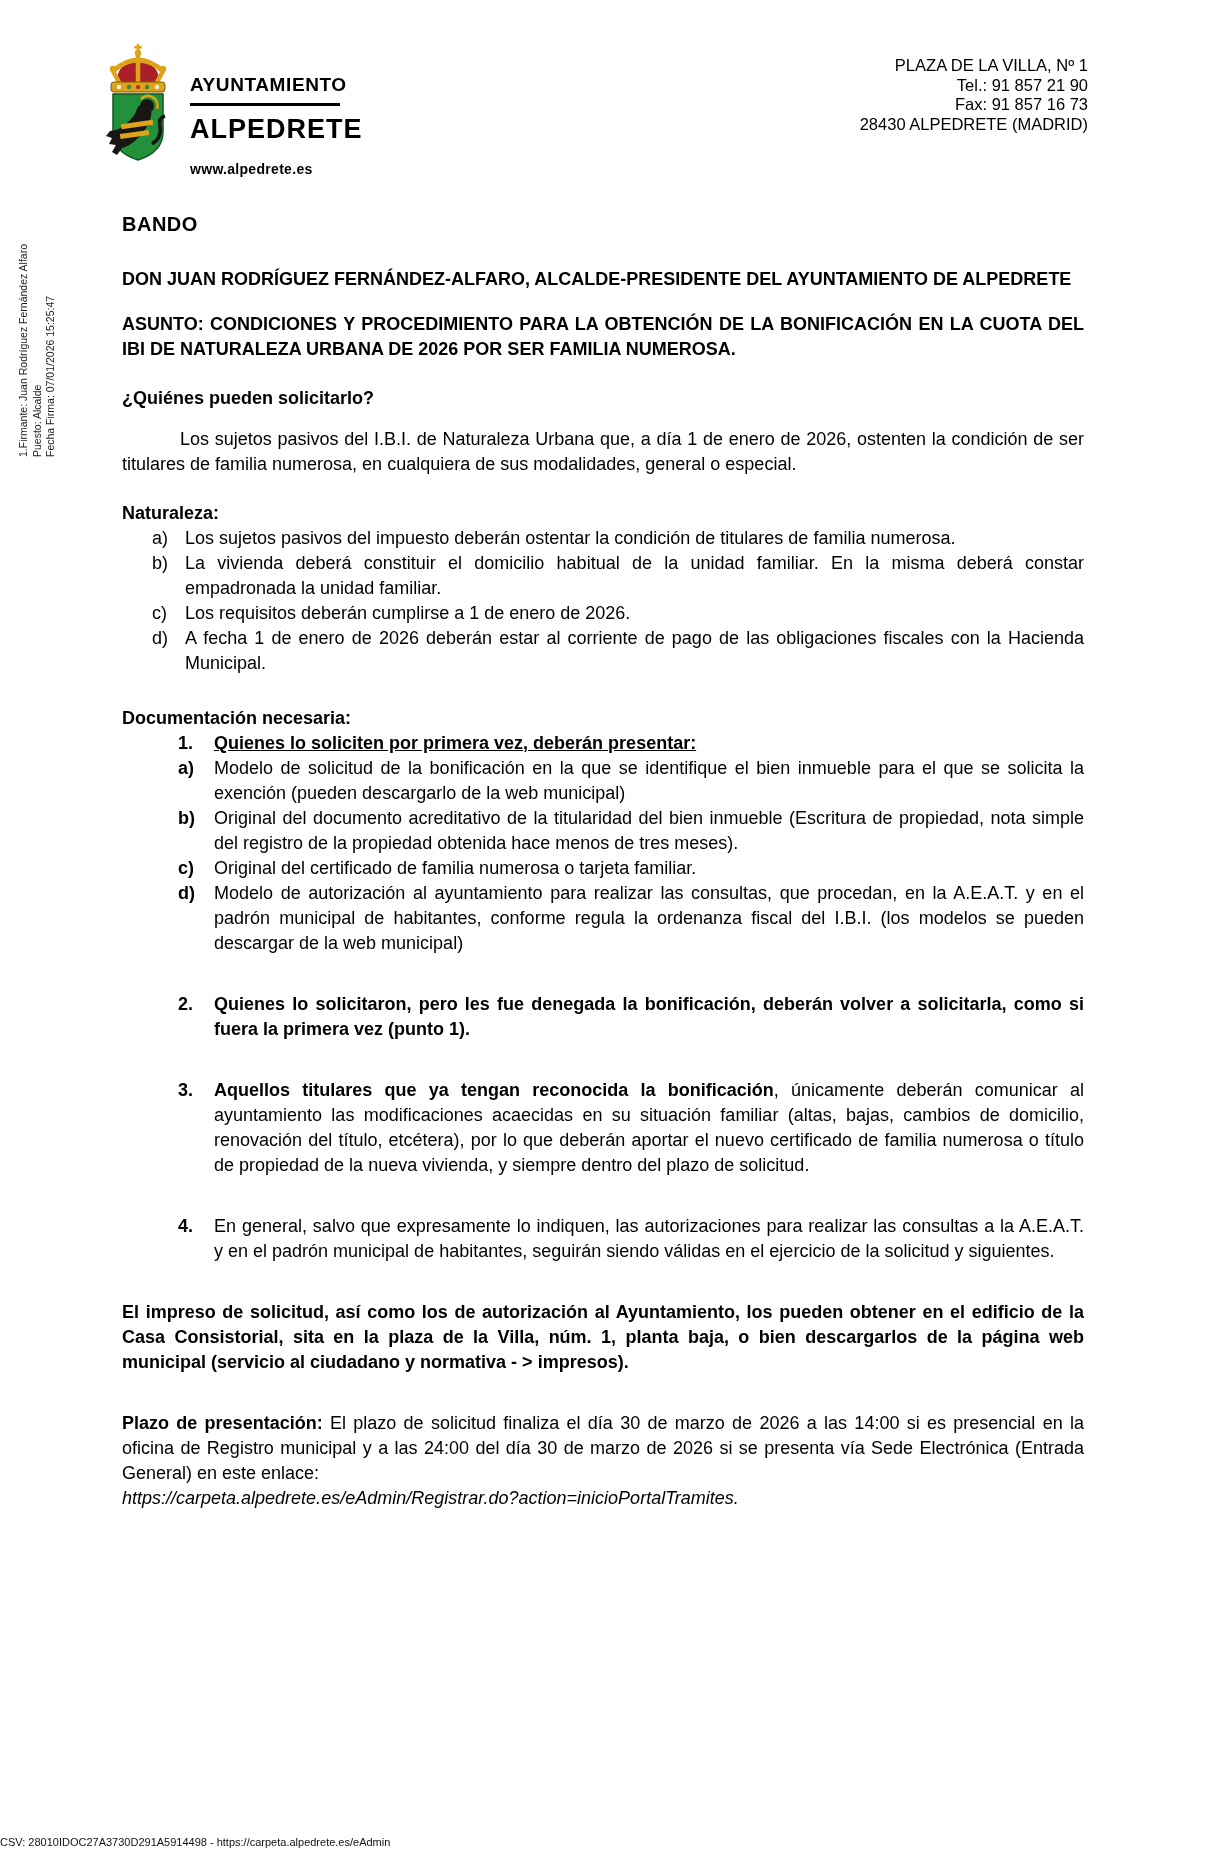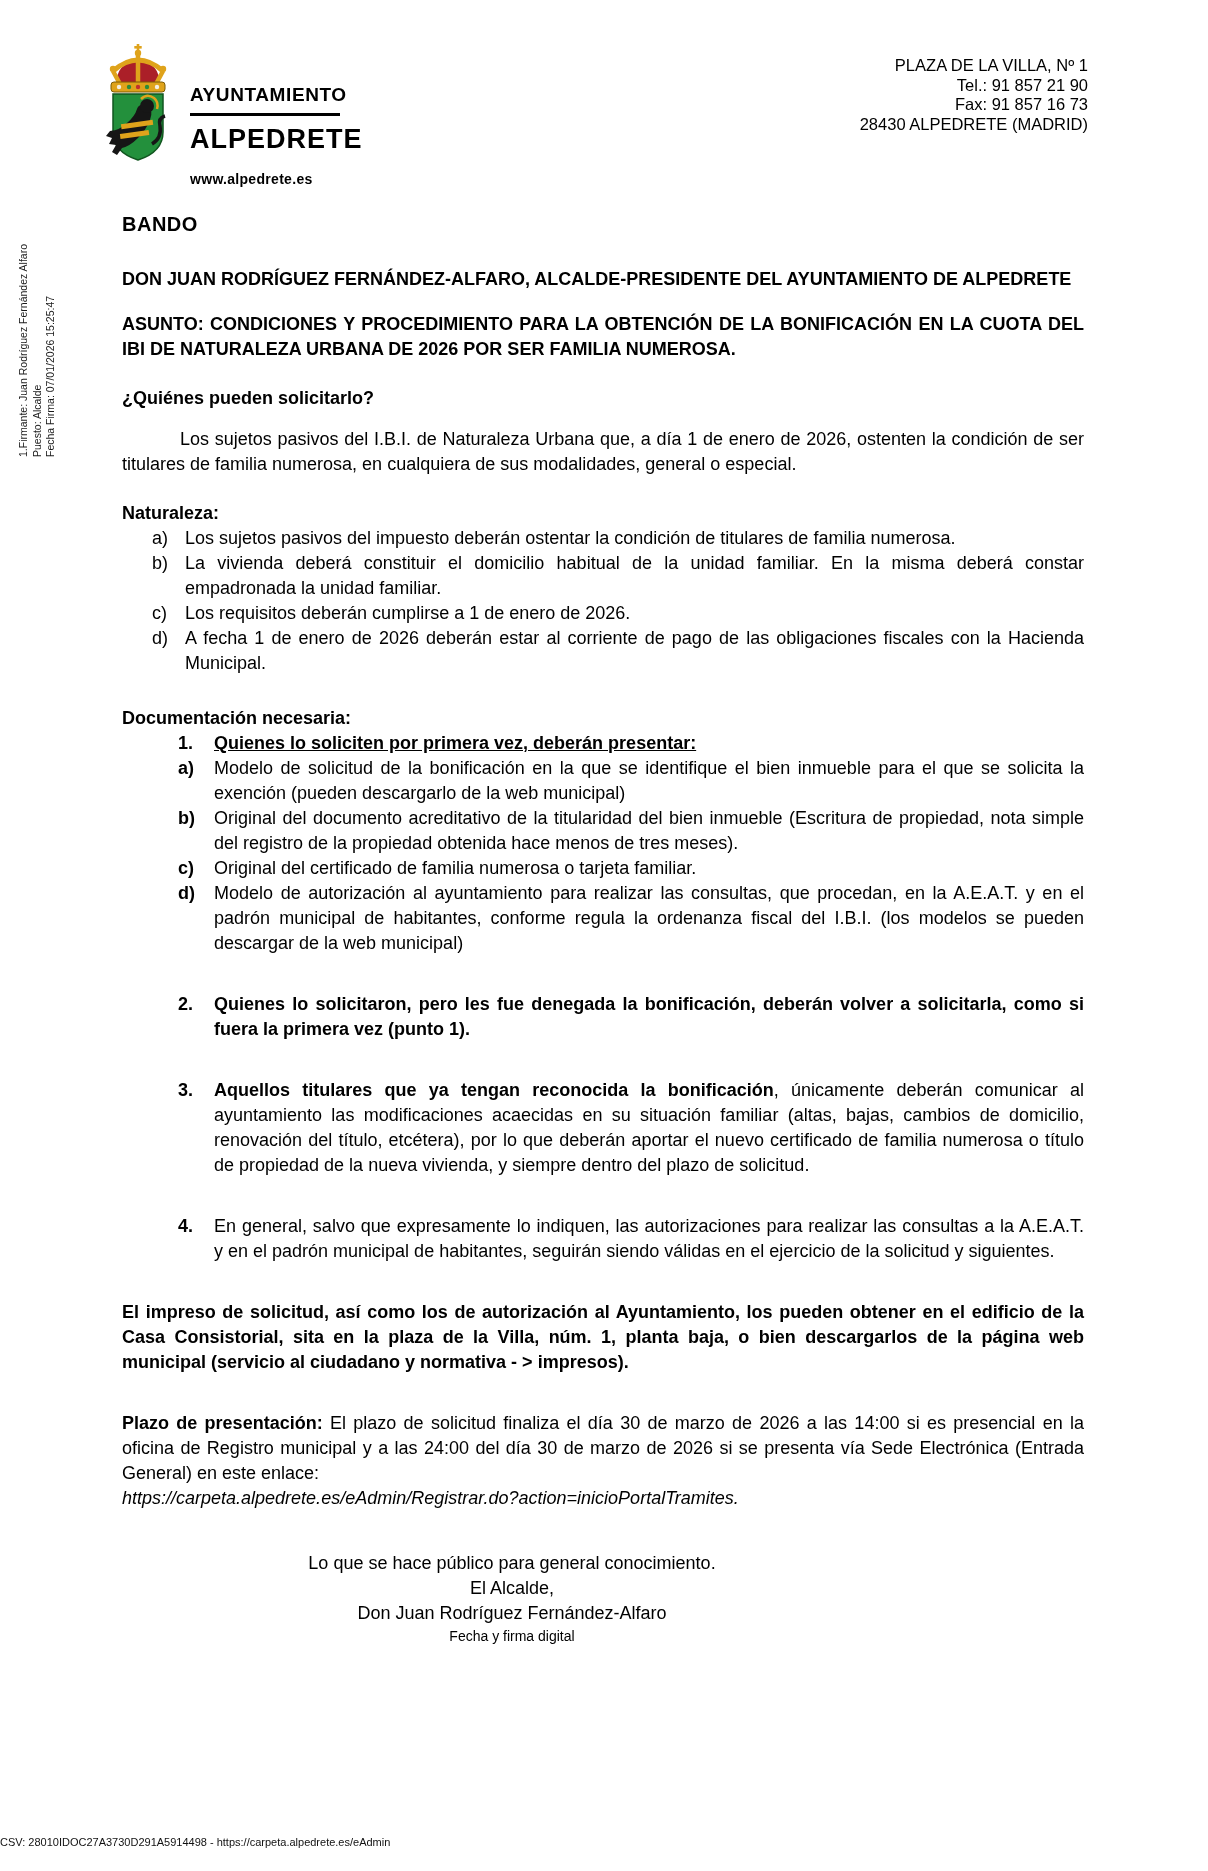--- a/index.html
+++ b/index.html
@@ -3,21 +3,21 @@
 <meta charset="utf-8">
 <style>
   * { margin:0; padding:0; box-sizing:border-box; }
   html,body { background:#ffffff; }
   .page {
     position:relative; width:1208px; height:1871px; background:#ffffff;
     font-family:"Liberation Sans", sans-serif; color:#000; overflow:hidden;
   }
   
   .coat { position:absolute; left:96px; top:44px; }
-  .org-block { position:absolute; left:190px; top:84px; }
+  .org-block { position:absolute; left:190px; top:74px; }
   .org-top { font-size:19px; font-weight:bold; letter-spacing:0.6px; }
   .org-rule { width:150px; height:3px; background:#000; margin:7px 0 8px; }
   .org-bottom { font-size:27px; font-weight:bold; letter-spacing:1px; }
   .org-web { font-size:14px; font-weight:bold; margin-top:16px; letter-spacing:0.3px; }
   .address { position:absolute; top:56px; right:120px; text-align:right; font-size:16.5px; line-height:19.5px; }
   
   .sig-strip {
     position:absolute; left:17px; top:457px; width:242px;
     transform:rotate(-90deg); transform-origin:0 0;
     font-size:10.5px; line-height:13.5px; color:#1a1a1a; white-space:nowrap;
@@ -166,24 +166,18 @@
       <span>En general, salvo que expresamente lo indiquen, las autorizaciones para realizar las consultas a la A.E.A.T. y en el padrón municipal de habitantes, seguirán siendo válidas en el ejercicio de la solicitud y siguientes.</span>
     </div>
 
     <p class="b j mt36">El impreso de solicitud, así como los de autorización al Ayuntamiento, los pueden obtener en el edificio de la Casa Consistorial, sita en la plaza de la Villa, núm. 1, planta baja, o bien descargarlos de la página web municipal (servicio al ciudadano y normativa - &gt; impresos).</p>
 
     <p class="j mt36"><span class="b">Plazo de presentación:</span><span> El plazo de solicitud finaliza el día 30 de marzo de 2026 a las 14:00 si es presencial en la oficina de Registro municipal y a las 24:00 del día 30 de marzo de 2026 si se presenta vía Sede Electrónica (Entrada General) en este enlace:</span></p>
     <div class="linkline">
       <a class="plain" href="#">https://carpeta.alpedrete.es/eAdmin/Registrar.do?action=inicioPortalTramites.</a>
     </div>
 
-    <div class="closing">
-      <div>Lo que se hace público para general conocimiento.</div>
-      <div>El Alcalde,</div>
-      <div>Don Juan Rodríguez Fernández-Alfaro</div>
-      <div class="small">Fecha y firma digital</div>
-    </div>
 
   </div>
 
   <div class="csv-footer">CSV: 28010IDOC27A3730D291A5914498 - https://carpeta.alpedrete.es/eAdmin</div>
 
 </div>
 
 </body></html>

